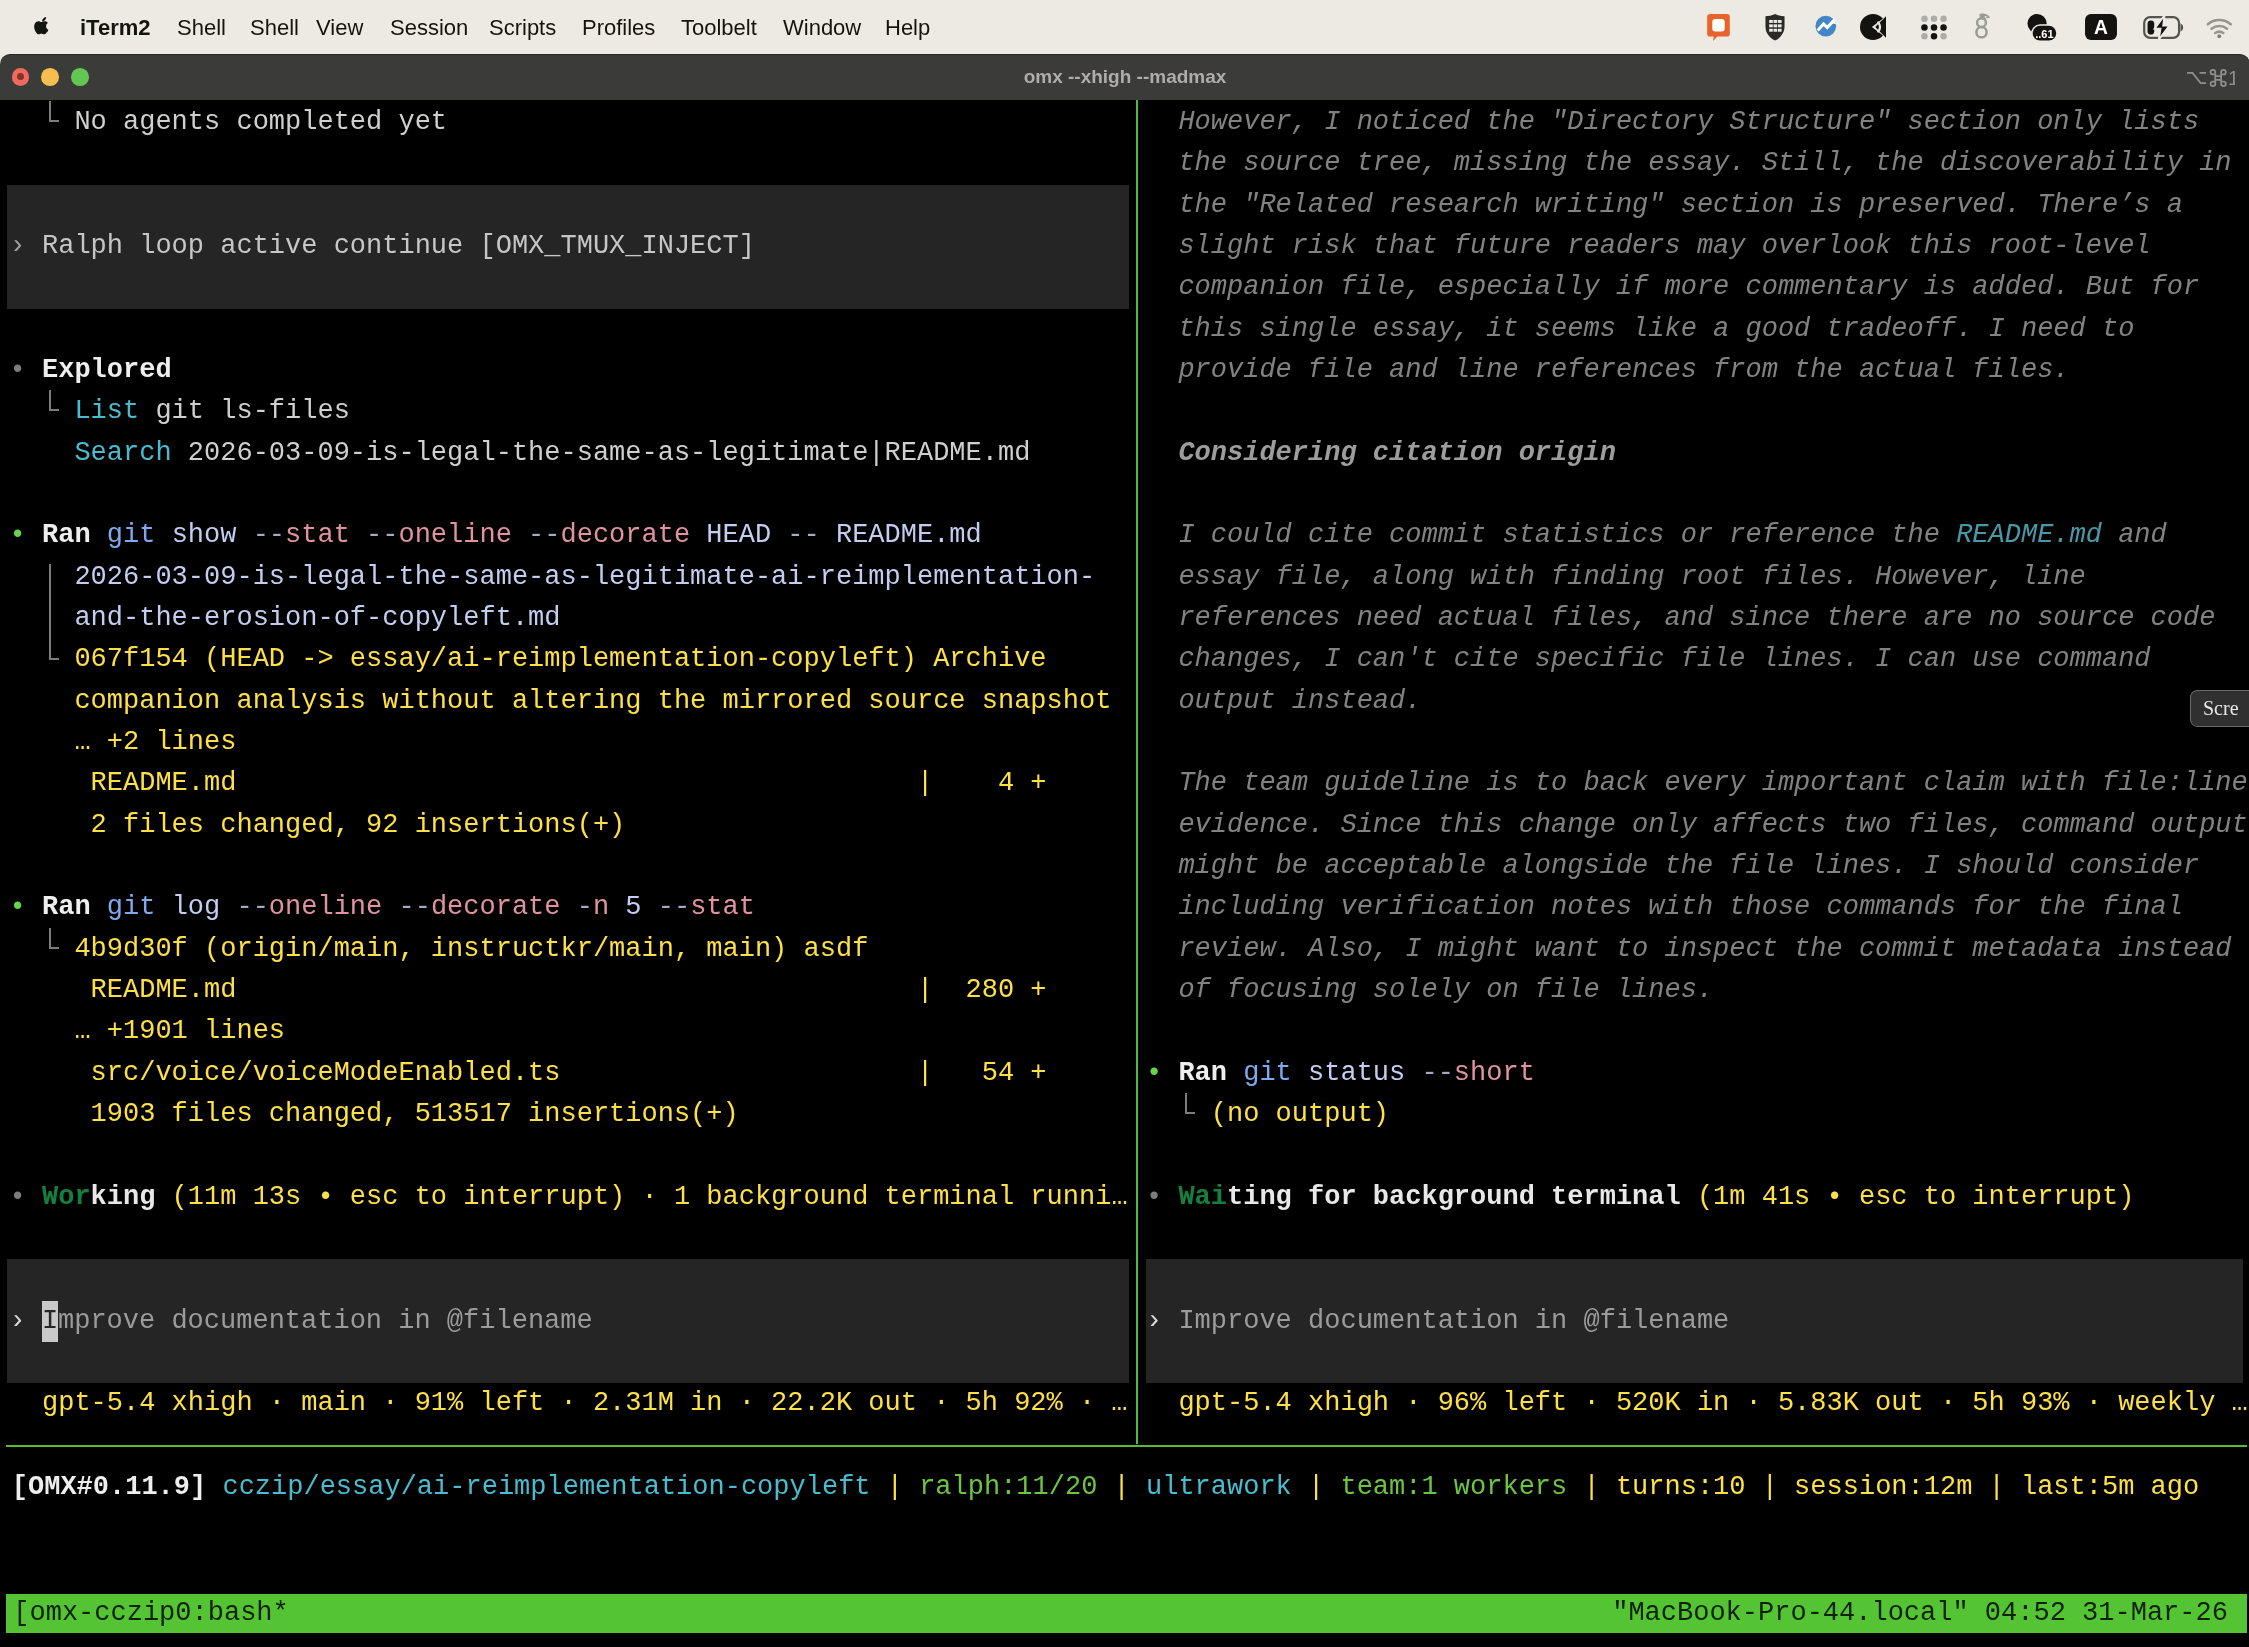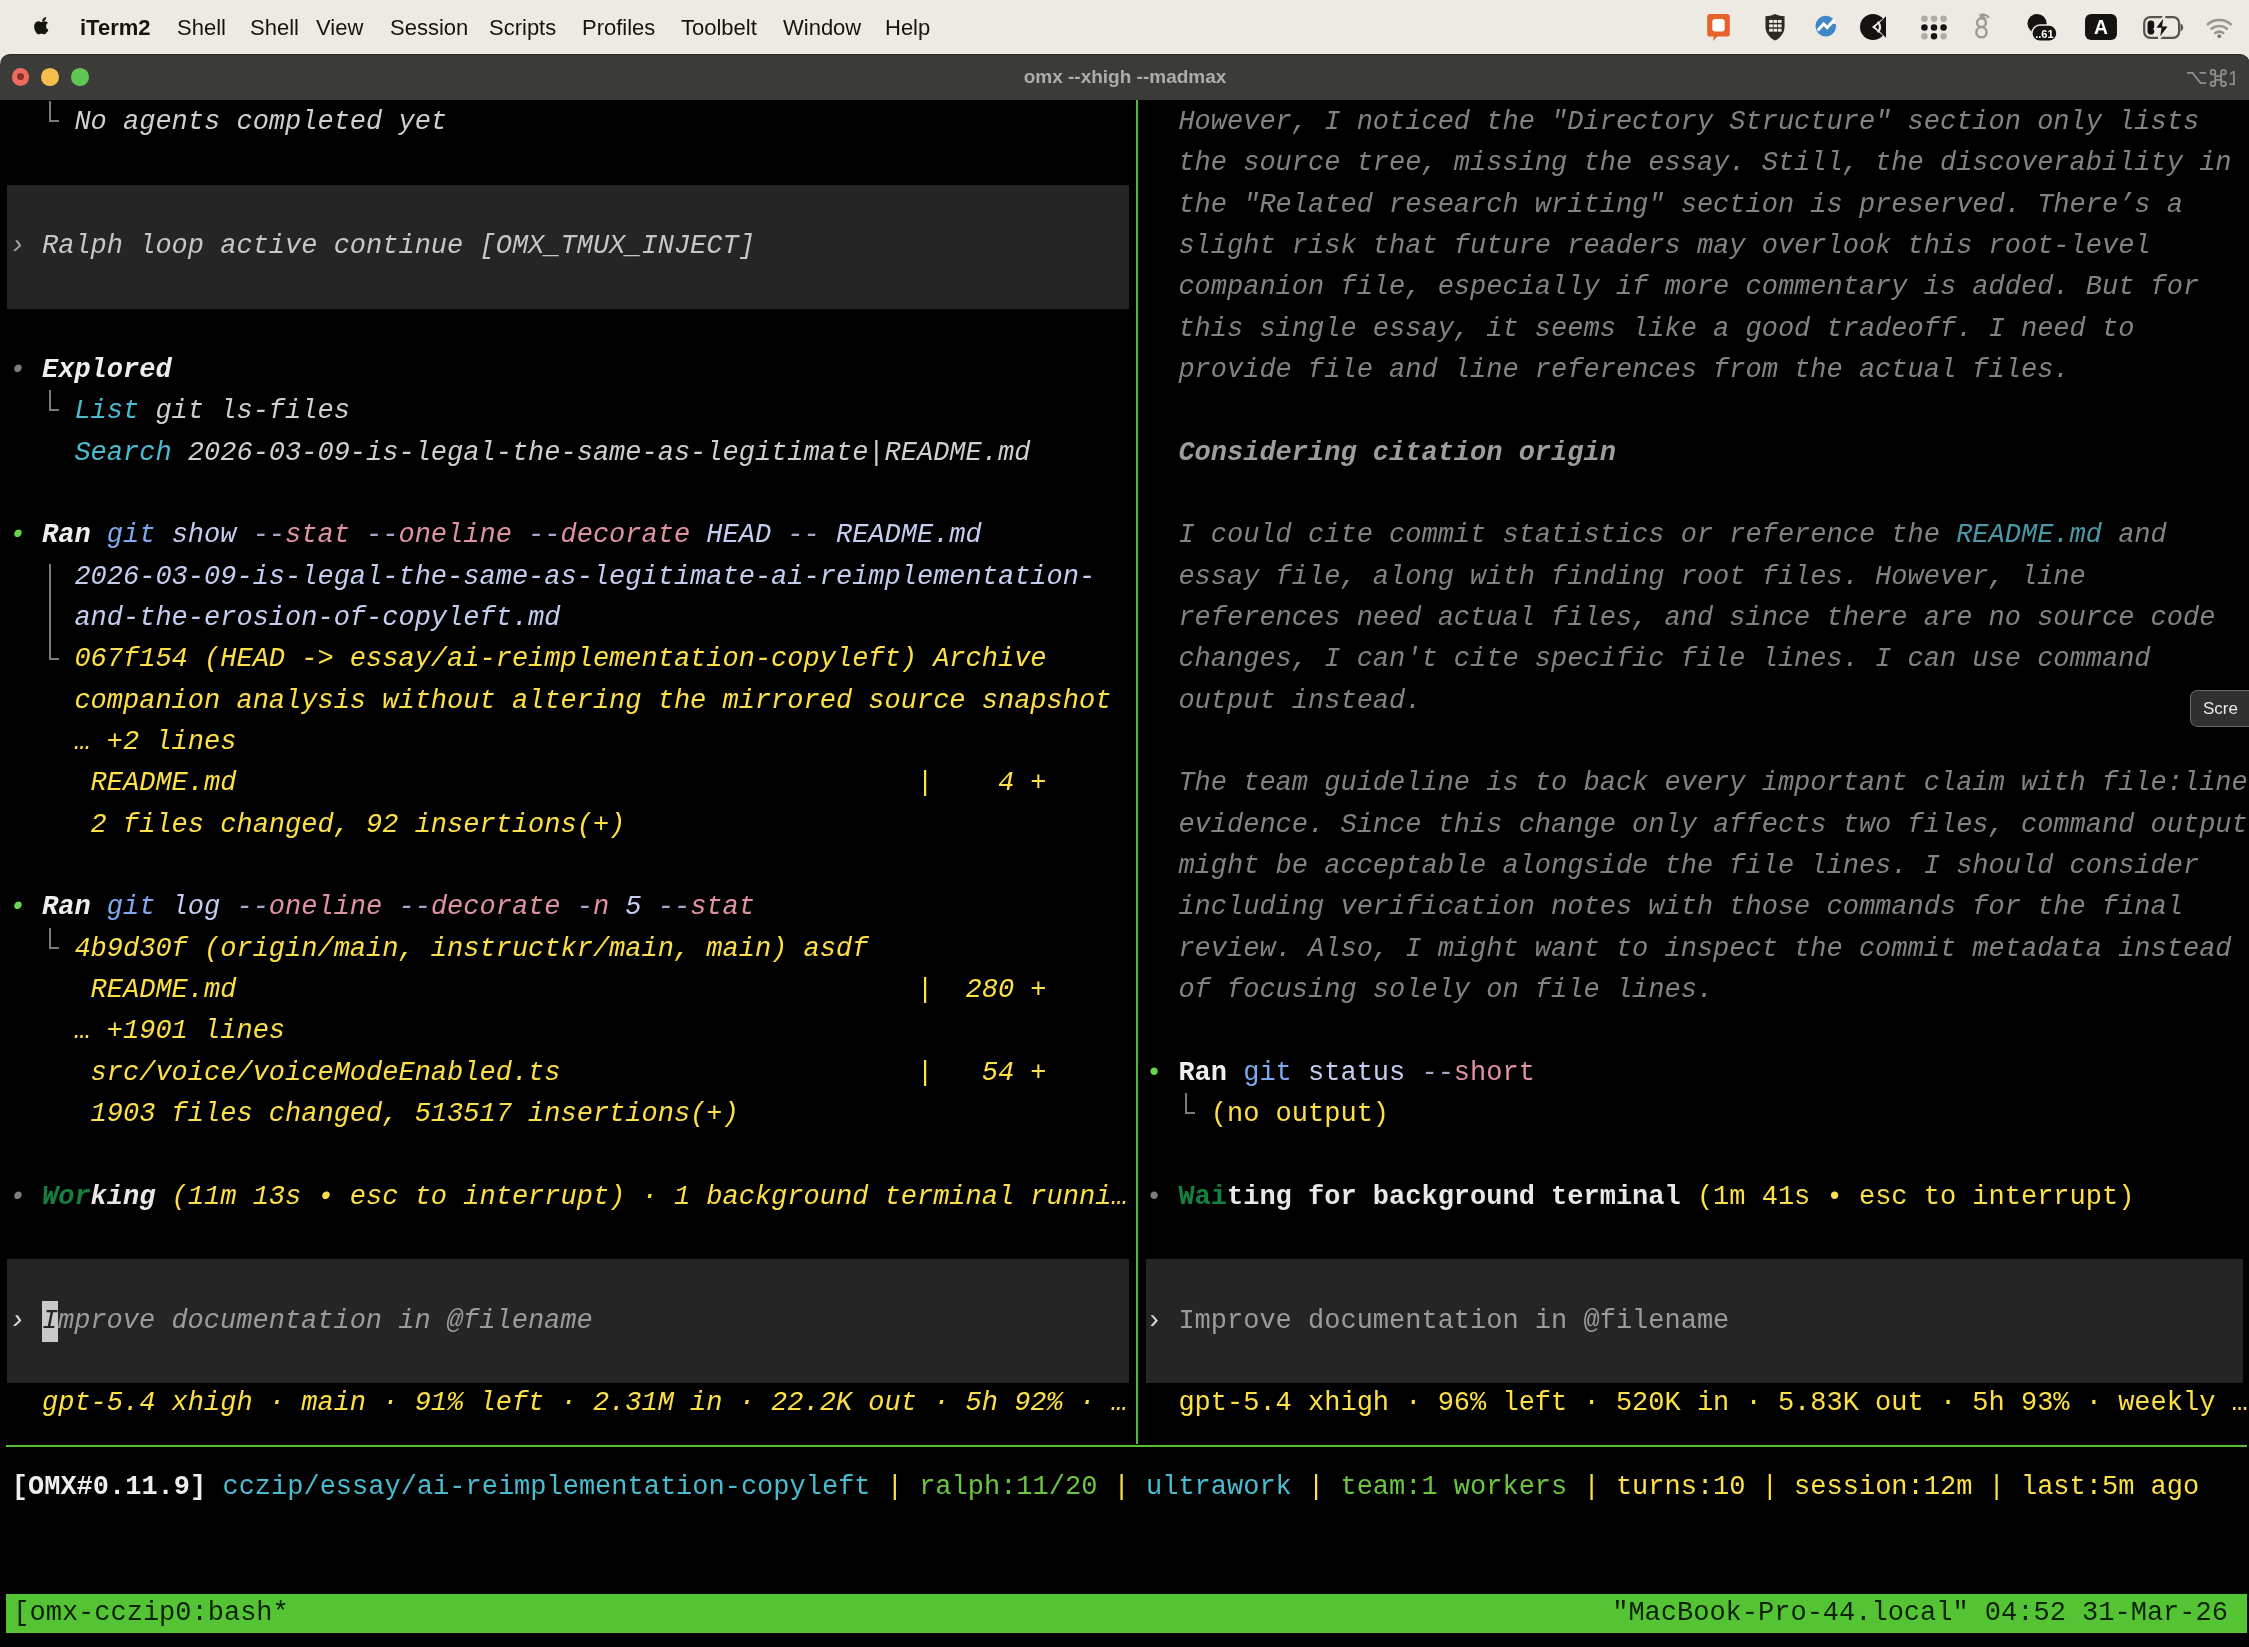--- a/index.html
+++ b/index.html
@@ -5,21 +5,21 @@
   * { margin:0; padding:0; box-sizing:border-box; }
   html,body { width:2250px; height:1648px; background:#000; overflow:hidden; position:relative; }
   body { font-family:"Liberation Mono", monospace; }
   .abs { position:absolute; }
   #menubar { position:absolute; left:0; top:0; width:2250px; height:55px; background:#ECEAE3; }
   .mi { position:absolute; top:0; height:72px; line-height:55px; font-family:"Liberation Sans",sans-serif; font-size:22px; color:#15150f; }
   #deskstrip { position:absolute; left:0; top:55px; width:2250px; height:14.8px; background:#ECEAE3; }
   #titlebar { position:absolute; left:0; top:54px; width:2250px; height:47px; background:#3B3B3A; border-radius:10.3px 10.3px 0 0; border-top:1.5px solid #27261f; }
   .tl { position:absolute; top:68px; width:17.7px; height:17.7px; border-radius:50%; }
   #wtitle { position:absolute; top:55px; left:0; width:2250px; height:45px; line-height:44px; text-align:center; font-family:"Liberation Sans",sans-serif; font-size:19px; font-weight:bold; color:#aeadaa; }
-  .r { position:absolute; left:9.6px; white-space:pre; font-size:27px; line-height:41px; height:41px; color:#cfcfcf;font-style:italic; }
+  .r { position:absolute; left:9.6px; white-space:pre; font-size:27px; line-height:41px; height:41px; color:#cfcfcf; }
   .rr { position:absolute; left:1146px; white-space:pre; font-size:27px; line-height:41px; height:41px; color:#cfcfcf; }
   .it { font-style:italic; color:#828282; }
   .bi { font-style:italic; font-weight:bold; color:#9d9d9d; }
   .g { color:#fde047; }
   .cy { color:#49bcd0; }
   .cyt { color:#4898a8; }
   .bl { color:#7fa9ee; }
   .pw { color:#c3cdf0; }
   .pk { color:#e0939f;text-align:right; }
   .d { color:#a3a9c6; }
@@ -194,18 +194,18 @@
 <div class="rr it" style="top:929px">  review. Also, I might want to inspect the commit metadata instead</div>
 <div class="rr it" style="top:970px">  of focusing solely on file lines.</div>
 <div class="rr" style="top:1053px"><span class="gn">•</span> <span class="b">Ran</span> <span class="bl">git</span> <span class="pw">status</span> <span class="d">--</span><span class="pk">short</span></div>
 <div class="L" style="left:1185px;top:1093px"></div>
 <div class="rr" style="top:1094px">    <span class="g">(no output)</span></div>
 <div class="rr" style="top:1177px"><span class="gb">•</span> <span class="shA">Wai</span><span class="shB">ting for background terminal</span><span class="g"> (1m 41s • esc to interrupt)</span></div>
 <div class="box" style="left:1146px;top:1259px;width:1097px;height:124px"></div>
 <div class="rr" style="top:1301px"><span class="pr">›</span> <span class="ip">Improve documentation in @filename</span></div>
 <div class="rr" style="top:1383px">  <span class="g">gpt-5.4 xhigh · 96% left · 520K in · 5.83K out · 5h 93% · weekly …</span></div>
 <div class="abs" style="left:2190px;top:690px;width:81px;height:37px;background:#303030;border:1.5px solid #6a6a6a;border-radius:7.4px 0 0 7.4px;border-right:none"></div>
-<div class="abs" style="left:2203px;top:690px;height:37px;line-height:37px;font-family:Liberation Sans, sans-serif;font-size:17px;color:#e8e8e8">Scre</div>
+<div class="abs" style="left:2203px;top:690px;height:37px;line-height:37px;font-family:Liberation Serif, serif;font-size:20px;color:#e8e8e8">Scre</div>
 <div class="abs" style="left:11.8px;top:1467px;white-space:pre;font-size:27px;line-height:41px"><span class="b">[OMX#0.11.9]</span> <span class="cy">cczip/essay/ai-reimplementation-copyleft</span><span class="g"> | </span><span class="og">ralph:11/20</span><span class="g"> | </span><span class="cy">ultrawork</span><span class="g"> | </span><span class="og">team:1 workers</span><span class="g"> | </span><span class="g">turns:10 | session:12m | last:5m ago</span></div>
 <div class="abs" style="left:5.9px;top:1594px;width:2241px;height:39px;background:#54C434"></div>
 <div class="abs" style="left:13.3px;top:1594px;height:39px;line-height:39px;white-space:pre;font-size:27px;color:#0e2206">[omx-cczip0:bash*</div>
 <div class="abs" style="right:5.9px;top:1594px;height:39px;line-height:39px;white-space:pre;font-size:27px;color:#0e2206">"MacBook-Pro-44.local" 04:52 31-Mar-26 </div>
 
 
 </body></html>

